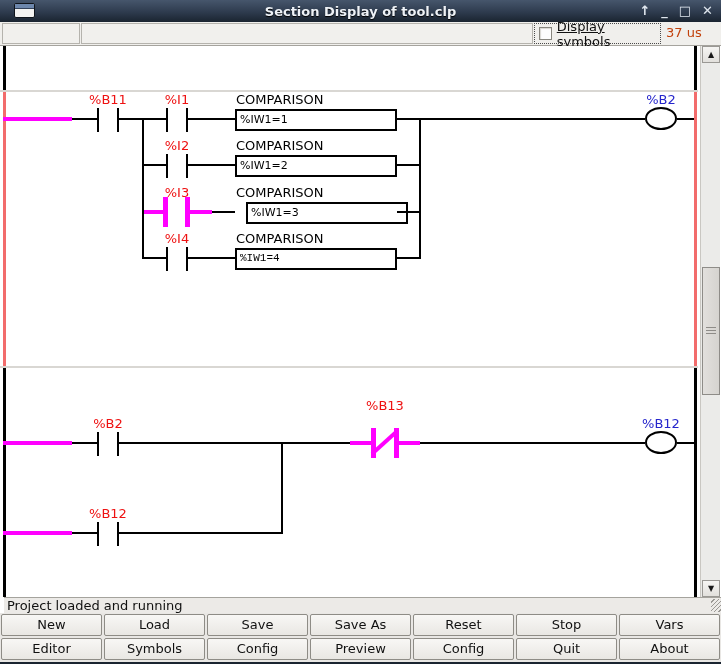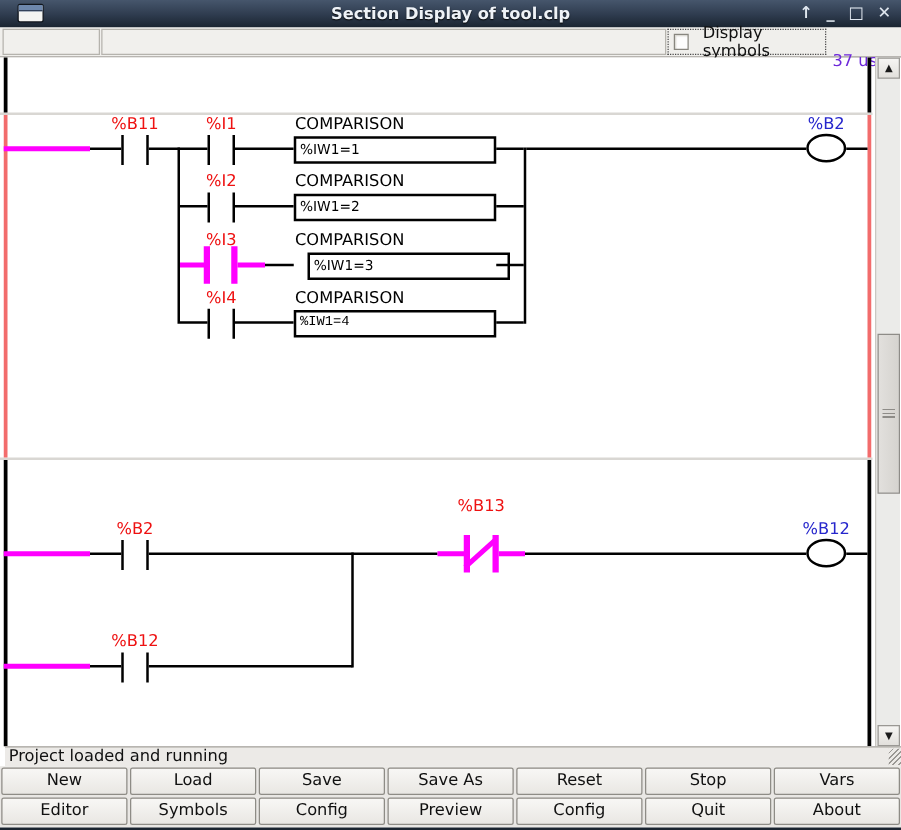--- a/index.html
+++ b/index.html
@@ -38,30 +38,30 @@
   .toolbar {
     position:absolute; left:0; top:22px; width:721px; height:24px;
     background:#f0efec; border-bottom:1px solid #a5a39d;
   }
   .tb-slot {
     position:absolute; top:1px; height:21px;
     background:#f1f0ed; border:1px solid #b5b3ad;
   }
   .tb-check {
     position:absolute; left:534px; top:1px; width:127px; height:21px;
-    border:1px dotted #4a4a4a; display:flex; align-items:center; gap:11px;
-    background:#f0efec; padding-left:4px;
+    border:1px dotted #4a4a4a; display:flex; align-items:center; gap:5px;
+    background:#f0efec; padding-left:4px;text-decoration:underline;
   }
   .checkbox {
     width:13px; height:13px; background:#fdfdfd; border:1px solid #88867f;
     box-shadow:inset 1px 1px 1px #d9d7d2;
   }
   .scan-time {
-    position:absolute; left:661px; top:18px; width:59px; height:21px;
-    line-height:20px; padding-left:5px; color:#6d28d9;
+    position:absolute; left:661px; top:1px; width:59px; height:21px;
+    line-height:20px; padding-left:5px; color:#c2410c;
   }
 
   
   .ladder {
     position:absolute; left:0; top:46px; width:640px; height:551px;
     background:#fff;
   }
   .wire { position:absolute; background:#000; }
   .wire.mag { background:#ff00ff; }
   .bar { position:absolute; width:2px; height:24px; background:#000; }

